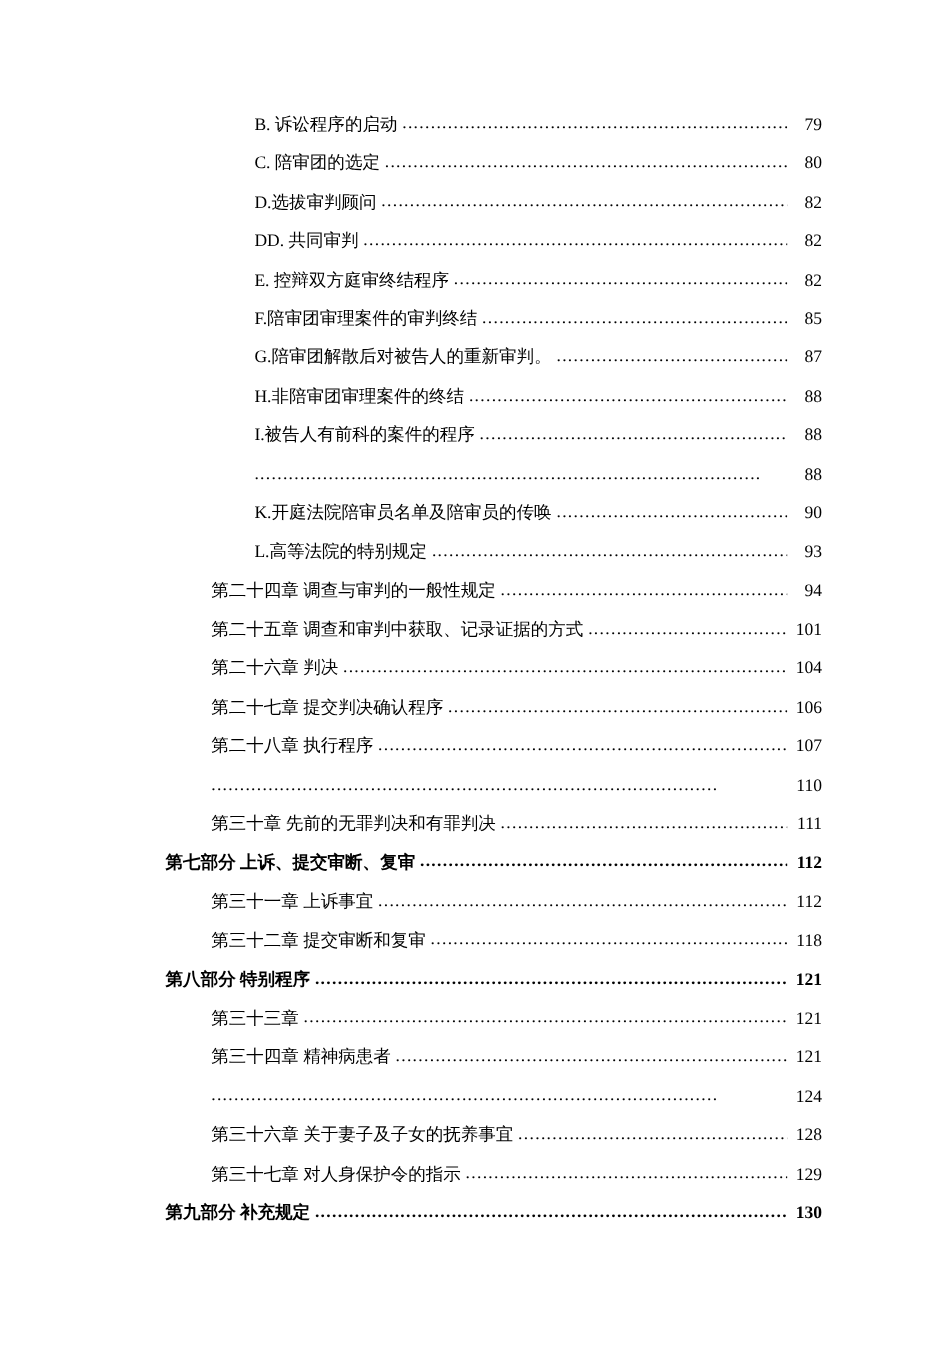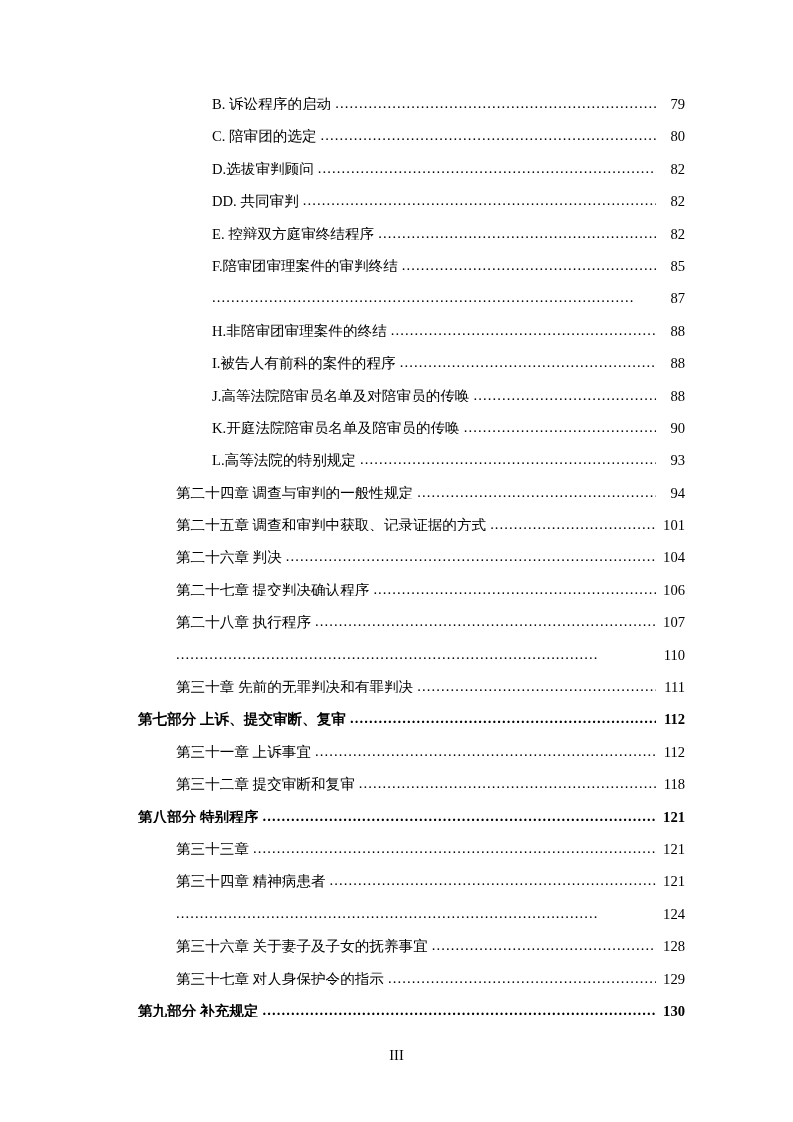--- a/index.html
+++ b/index.html
@@ -109,35 +109,35 @@
         <span class="label">E.  控辩双方庭审终结程序</span>
         <span class="dots">.........................................................................................</span>
         <span class="page-num">82</span>
       </div>
       <div class="toc-entry lvl-sub">
         <span class="label">F.陪审团审理案件的审判终结</span>
         <span class="dots">.........................................................................................</span>
         <span class="page-num">85</span>
       </div>
       <div class="toc-entry lvl-sub">
+        <span class="label">G.陪审团解散后对被告人的重新审判。</span>
         <span class="dots">.........................................................................................</span>
         <span class="page-num">87</span>
       </div>
       <div class="toc-entry lvl-sub">
         <span class="label">H.非陪审团审理案件的终结</span>
         <span class="dots">.........................................................................................</span>
         <span class="page-num">88</span>
       </div>
       <div class="toc-entry lvl-sub">
         <span class="label">I.被告人有前科的案件的程序</span>
         <span class="dots">.........................................................................................</span>
         <span class="page-num">88</span>
       </div>
       <div class="toc-entry lvl-sub">
-        <span class="label">J.高等法院陪审员名单及对陪审员的传唤</span>
         <span class="dots">.........................................................................................</span>
         <span class="page-num">88</span>
       </div>
       <div class="toc-entry lvl-sub">
         <span class="label">K.开庭法院陪审员名单及陪审员的传唤</span>
         <span class="dots">.........................................................................................</span>
         <span class="page-num">90</span>
       </div>
       <div class="toc-entry lvl-sub">
         <span class="label">L.高等法院的特别规定</span>
@@ -221,14 +221,13 @@
         <span class="label">第三十七章  对人身保护令的指示</span>
         <span class="dots">.........................................................................................</span>
         <span class="page-num">129</span>
       </div>
       <div class="toc-entry lvl-part">
         <span class="label">第九部分  补充规定</span>
         <span class="dots">.........................................................................................</span>
         <span class="page-num">130</span>
       </div>
     </div>
-  <div class="folio">III</div>
 </div>
 
 </body></html>

